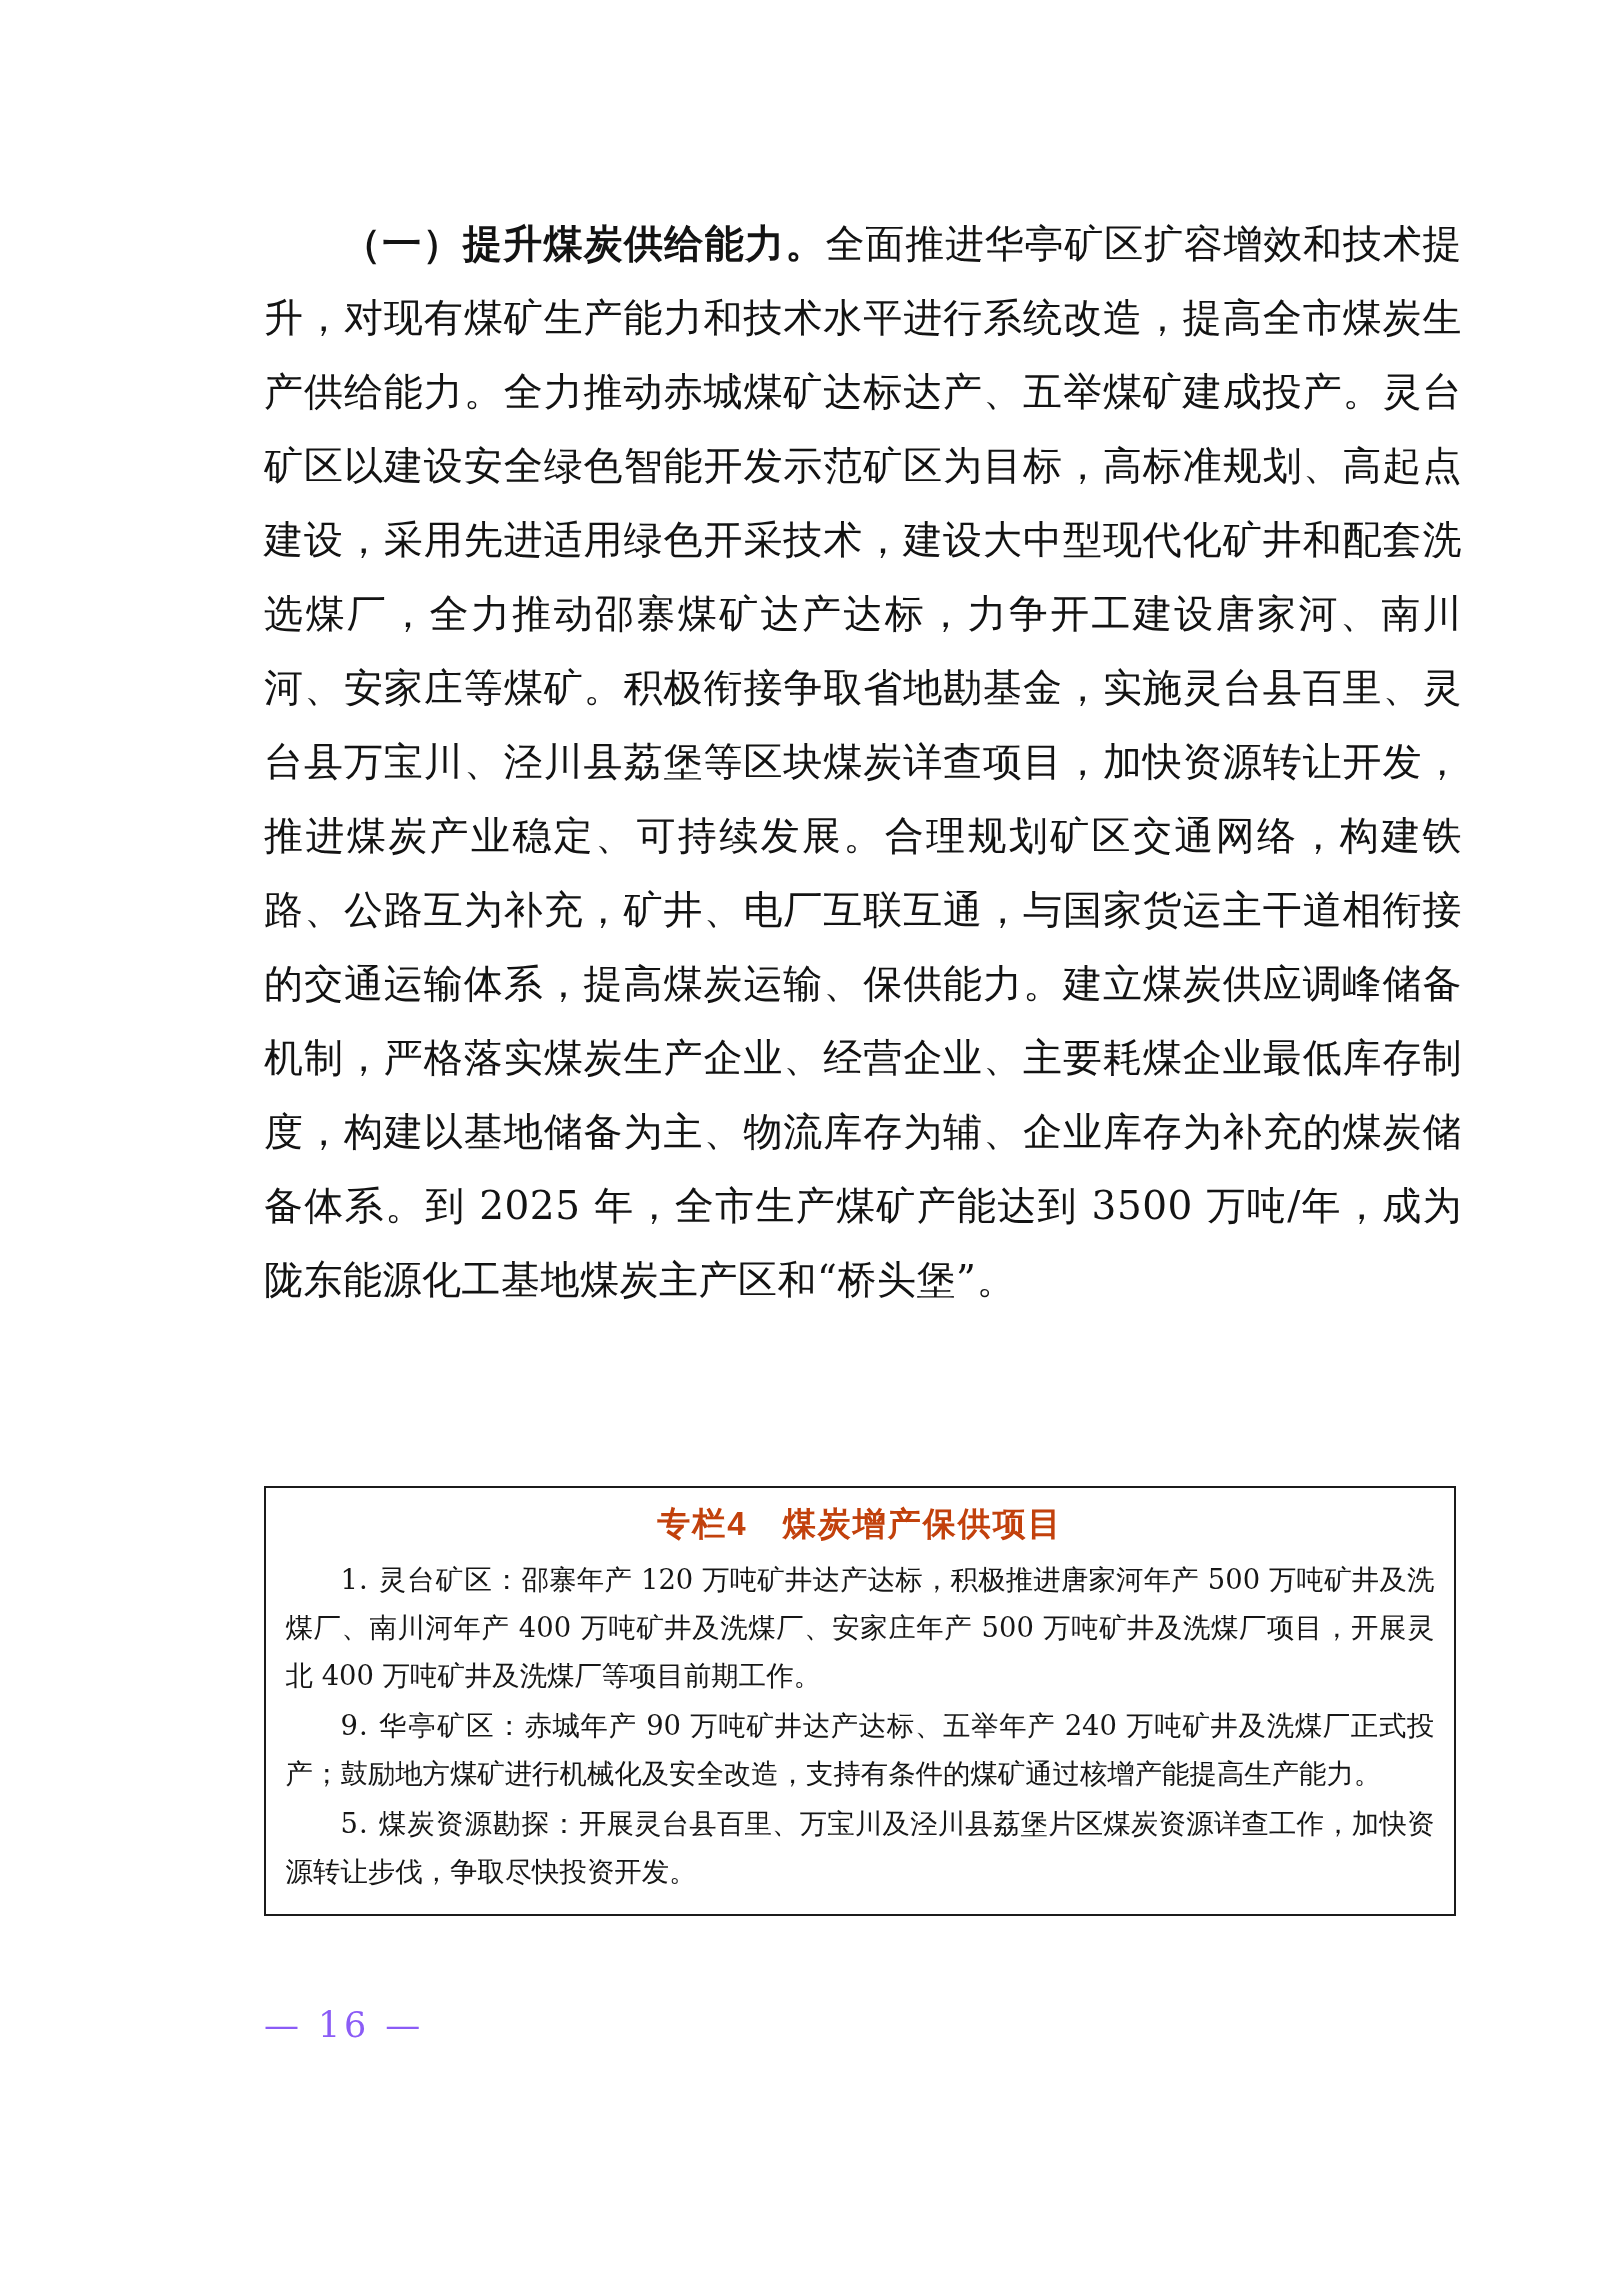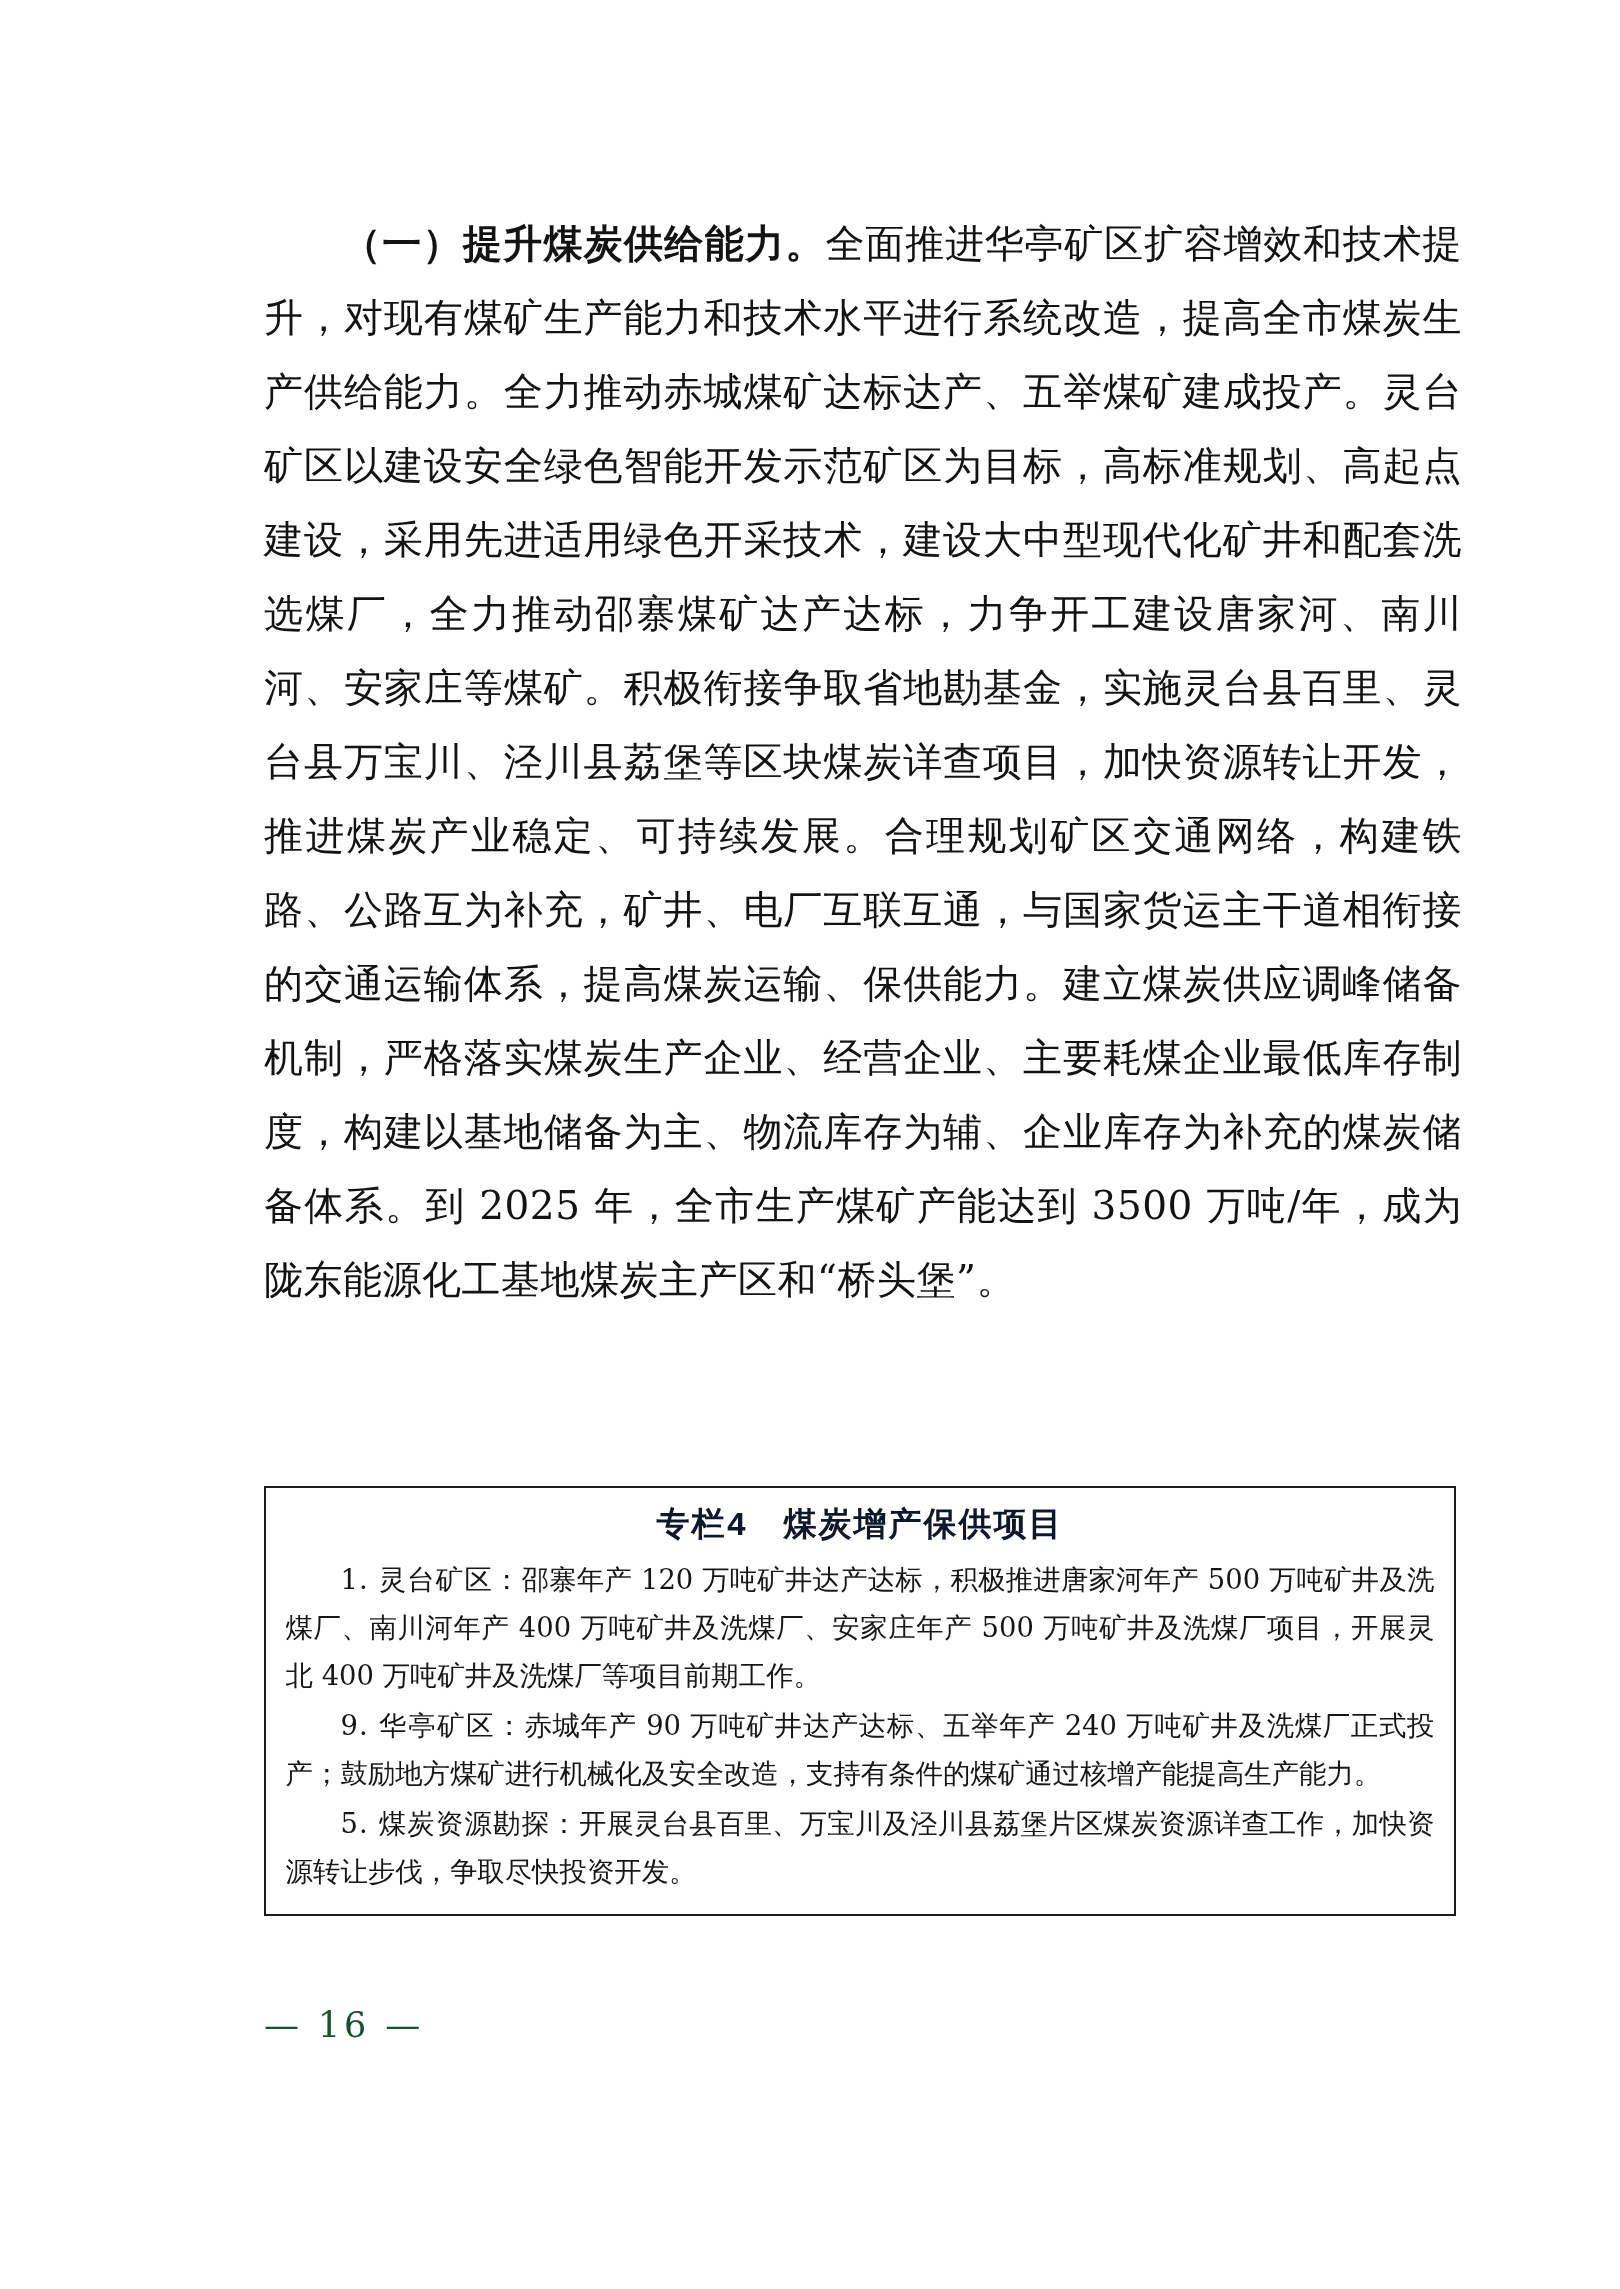--- a/index.html
+++ b/index.html
@@ -55,22 +55,22 @@
     border: 2px solid #1b1b1b;
     box-sizing: border-box;
     background: #fff;
   }
   .box-title {
     text-align: center;
     font-size: 33px;
     font-weight: bold;
     letter-spacing: 2px;
     padding: 13.7px 0 9.8px 0;
-    font-family: Liberation Mono, monospace;
-    color: #0f172a;
+    font-family: Liberation Sans, sans-serif;
+    color: #c2410c;
   }
   .box-body {
     padding: 0 19.6px 15.7px 19.6px;
   }
   .box-item {
     font-size: 27.4px;
     line-height: 48px;
     text-align: justify;
     text-justify: inter-character;
     text-indent: 55px;
@@ -80,21 +80,21 @@
   .box-item .item-head {
     font-weight: normal;
     letter-spacing: 1px;
   }
   .page-number {
     position: absolute;
     left: 223px;
     top: 2005px;
     font-size: 35px;
     letter-spacing: 3.9px;
-    color: #14532d;
+    color: #8b5cf6;
     font-family: "DejaVu Serif", "Liberation Serif", serif;
   }
 </style>
 </head>
 <body>
 
 <div class="page">
 
   <div class="content">
     <p class="body-para"><span class="lead">（一）提升煤炭供给能力。</span><span>全面推进华亭矿区扩容增效和技术提升，对现有煤矿生产能力和技术水平进行系统改造，提高全市煤炭生产供给能力。全力推动赤城煤矿达标达产、五举煤矿建成投产。灵台矿区以建设安全绿色智能开发示范矿区为目标，高标准规划、高起点建设，采用先进适用绿色开采技术，建设大中型现代化矿井和配套洗选煤厂，全力推动邵寨煤矿达产达标，力争开工建设唐家河、南川河、安家庄等煤矿。积极衔接争取省地勘基金，实施灵台县百里、灵台县万宝川、泾川县荔堡等区块煤炭详查项目，加快资源转让开发，推进煤炭产业稳定、可持续发展。合理规划矿区交通网络，构建铁路、公路互为补充，矿井、电厂互联互通，与国家货运主干道相衔接的交通运输体系，提高煤炭运输、保供能力。建立煤炭供应调峰储备机制，严格落实煤炭生产企业、经营企业、主要耗煤企业最低库存制度，构建以基地储备为主、物流库存为辅、企业库存为补充的煤炭储备体系。到 2025 年，全市生产煤矿产能达到 3500 万吨/年，成为陇东能源化工基地煤炭主产区和“桥头堡”。</span></p>

